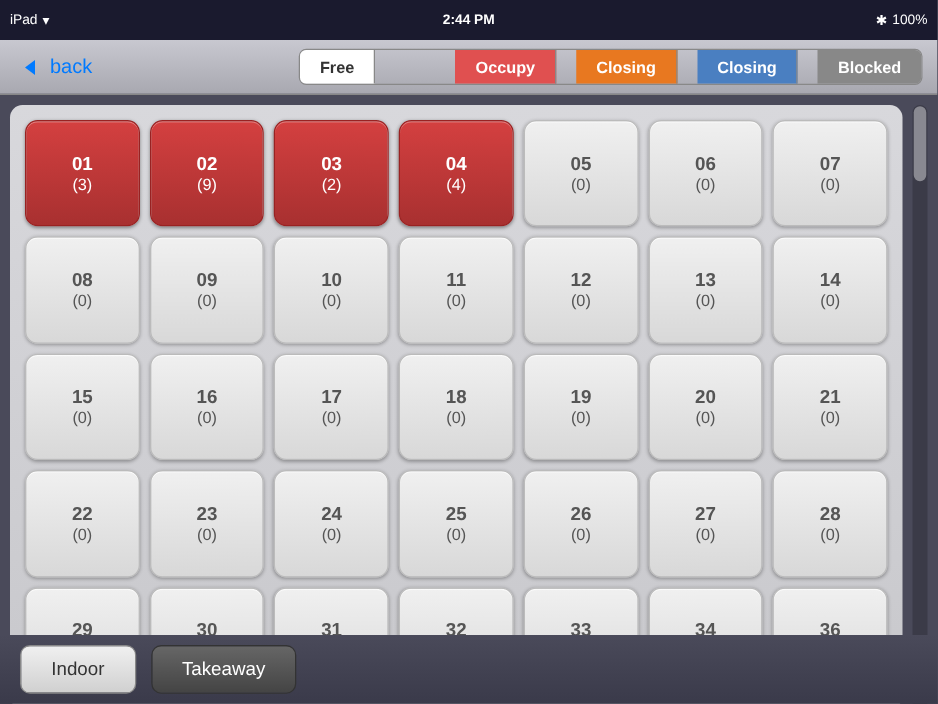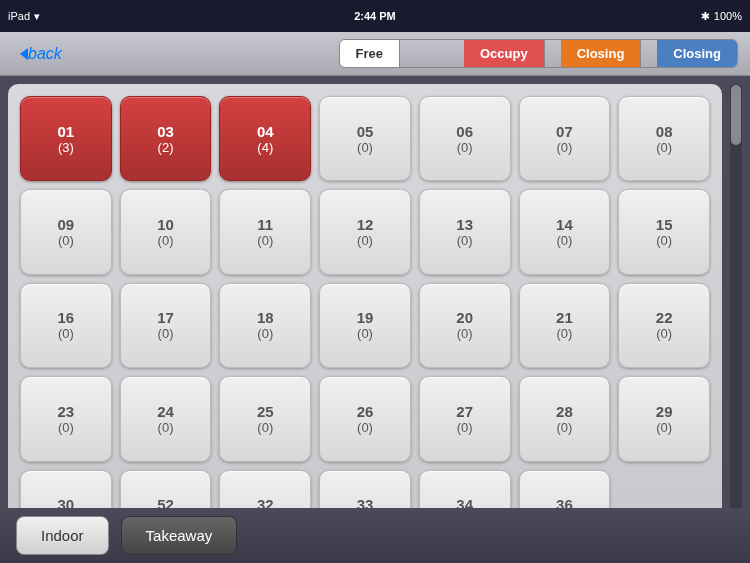--- a/index.html
+++ b/index.html
@@ -32,28 +32,27 @@
       background: linear-gradient(to bottom, #c8c8d0, #a8a8b0);
       display: flex;
       align-items: center;
       justify-content: space-between;
       padding: 0 12px;
       border-bottom: 1px solid #888;
     }
     .back-button {
       display: flex;
       align-items: center;
-      gap: 0;
+      gap: 12px;
       color: #007aff;
       font-size: 16px;
       cursor: pointer;
       background: none;
       border: none;
       padding: 4px 8px;
-      font-style: italic;
     }
     .back-arrow {
       width: 0;
       height: 0;
       border-top: 6px solid transparent;
       border-bottom: 6px solid transparent;
       border-right: 8px solid #007aff;
     }
 
     
@@ -201,32 +200,37 @@
 <div class="nav-bar">
   <button class="back-button">
     <div class="back-arrow"></div>
     <span>back</span>
   </button>
   <div class="filter-buttons">
     <button class="filter-btn free">Free</button>
     <button class="filter-btn occupy">Occupy</button>
     <button class="filter-btn closing-orange">Closing</button>
     <button class="filter-btn closing-blue">Closing</button>
+    <button class="filter-btn blocked">Blocked</button>
   </div>
 </div>
 
 <div class="main-content">
   <div class="table-grid-container">
     <div class="table-grid" id="table-grid">
 
     <div class="table-cell occupied">
       <span class="table-num">01</span>
       <span class="table-count">(3)</span>
     </div>
         <div class="table-cell occupied">
+      <span class="table-num">02</span>
+      <span class="table-count">(9)</span>
+    </div>
+        <div class="table-cell occupied">
       <span class="table-num">03</span>
       <span class="table-count">(2)</span>
     </div>
         <div class="table-cell occupied">
       <span class="table-num">04</span>
       <span class="table-count">(4)</span>
     </div>
         <div class="table-cell">
       <span class="table-num">05</span>
       <span class="table-count">(0)</span>
@@ -325,21 +329,21 @@
     </div>
         <div class="table-cell">
       <span class="table-num">29</span>
       <span class="table-count">(0)</span>
     </div>
         <div class="table-cell">
       <span class="table-num">30</span>
       <span class="table-count">(0)</span>
     </div>
         <div class="table-cell">
-      <span class="table-num">52</span>
+      <span class="table-num">31</span>
       <span class="table-count">(0)</span>
     </div>
         <div class="table-cell">
       <span class="table-num">32</span>
       <span class="table-count">(0)</span>
     </div>
         <div class="table-cell">
       <span class="table-num">33</span>
       <span class="table-count">(0)</span>
     </div>

